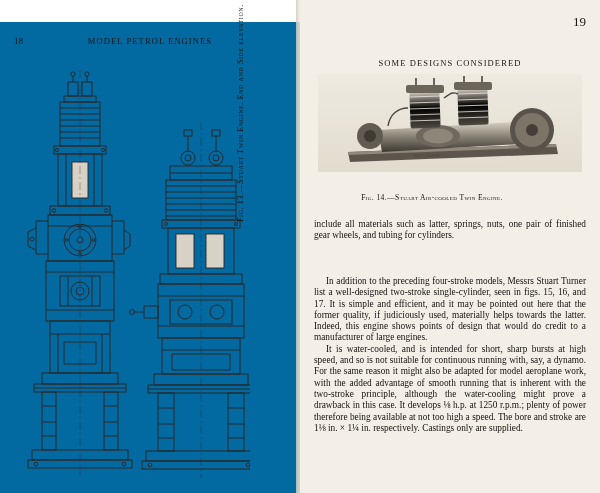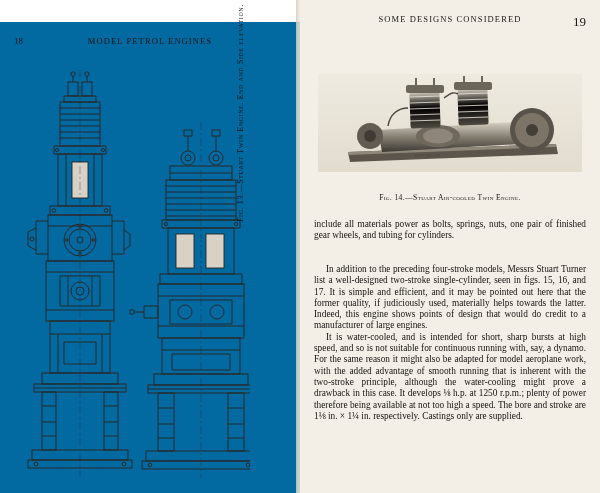--- a/index.html
+++ b/index.html
@@ -98,35 +98,35 @@
   .para-top { position: absolute; top: 34px; }
   .subhead {
     position: absolute;
     left: 314px;
     width: 272px;
     text-align: center;
     font-size: 9.6px;
     font-weight: bold;
     top: 258px;
   }
-  .body-2 { position: absolute; top: 264px; }
+  .body-2 { position: absolute; top: 276px; }
   .after-fig { position: absolute; top: 219px; }
 
   
   .fig14 {
     position: absolute;
     left: 318px;
     top: 74px;
     width: 264px;
     height: 98px;
     background: #efeae0;
   }
   .fig14-cap {
     position: absolute;
-    left: 314px;
+    left: 296px;
     top: 193px;
     width: 272px;
     text-align: center;
     font-size: 7.6px;
     font-variant: small-caps;
     letter-spacing: 0.4px;
     color: #16120f;
   }
   .fig14 svg { display: block; }
 
@@ -295,21 +295,21 @@
       </svg>
     </div>
 
     <div class="fig-caption-vert">Fig. 13.—Stuart Twin Engine.  End and Side elevation.</div>
   </div>
 
   <div class="gutter"></div>
 
   <div class="page-half right-half"></div>
 
-  <div class="head head-right-title" style="left:300px;">SOME DESIGNS CONSIDERED</div>
+  <div class="head head-right-title" style="left:300px;margin-top:44px;">SOME DESIGNS CONSIDERED</div>
   <div class="head head-right-folio">19</div>
 
 
   <div class="fig14">
     <svg viewBox="0 0 264 98" width="264" height="98">
       <defs>
         <linearGradient id="bgGrad" x1="0" y1="0" x2="0" y2="1">
           <stop offset="0%" stop-color="#efeae0"></stop>
           <stop offset="100%" stop-color="#e2dccf"></stop>
         </linearGradient>
@@ -371,21 +371,21 @@
         <path d="M126 24 C134 18 136 18 140 20"></path>
         <path d="M70 52 C72 40 80 34 90 34"></path>
       </g>
 
       <text x="96" y="83" font-family="Liberation Serif, serif" font-size="4.2" fill="#4b463d">TEST ENGINE</text>
     </svg>
   </div>
   <div class="fig14-cap">Fig. 14.—Stuart Air-cooled Twin Engine.</div>
 
   <div class="col after-fig">
-    <p>include all materials power as bolts, springs, nuts, one pair of finished gear wheels, and tubing for cylinders.</p>
+    <p>include all materials such as latter, springs, nuts, one pair of finished gear wheels, and tubing for cylinders.</p>
   </div>
 
 
   <div class="col body-2">
     <p class="indent">In addition to the preceding four-stroke models, Messrs Stuart Turner list a well-designed two-stroke single-cylinder, seen in figs. 15, 16, and 17.  It is simple and efficient, and it may be pointed out here that the former quality, if judiciously used, materially helps towards the latter.  Indeed, this engine shows points of design that would do credit to a manufacturer of large engines.</p>
     <p class="indent">It is water-cooled, and is intended for short, sharp bursts at high speed, and so is not suitable for continuous running with, say, a dynamo.  For the same reason it might also be adapted for model aeroplane work, with the added advantage of smooth running that is inherent with the two-stroke principle, although the water-cooling might prove a drawback in this case.  It develops ⅛ h.p. at 1250 r.p.m.; plenty of power therefore being available at not too high a speed.  The bore and stroke are 1⅛ in. × 1¼ in. respectively.  Castings only are supplied.</p>
   </div>
 
 </div>
 

